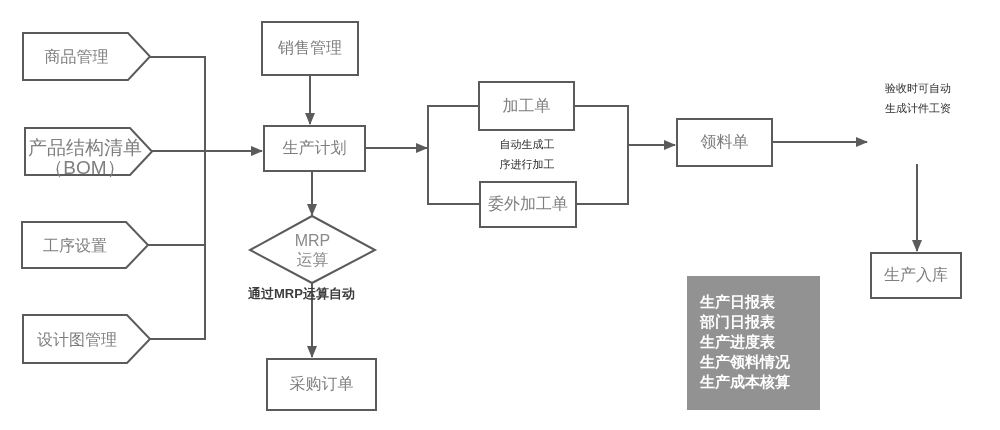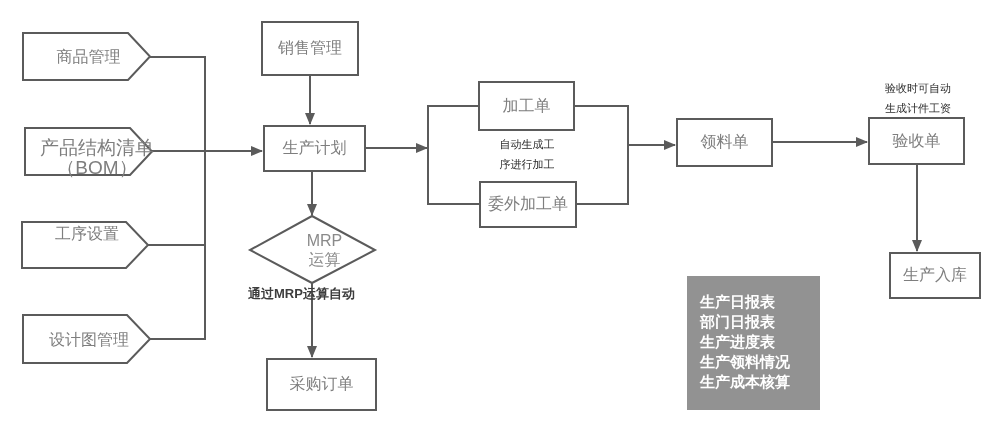--- a/index.html
+++ b/index.html
@@ -13,21 +13,20 @@
   .arwhead{fill:var(--line,#5b5b5b);}
   .node{
     position:absolute;box-sizing:border-box;border:2px solid var(--line,#5b5b5b);
     background:#ffffff;display:flex;align-items:center;justify-content:center;
     color:var(--node-text,#7e7e7e);font-size:16px;white-space:nowrap;
   }
   .shape-label{
     position:absolute;display:flex;flex-direction:column;align-items:center;justify-content:center;
     color:var(--node-text,#7e7e7e);font-size:16px;line-height:21px;text-align:center;white-space:nowrap;
     pointer-events:none;
-    margin-left:12px;
   }
   .mrp-label{color:var(--mrp-text,#8a8a8a);font-size:16px;line-height:19px;}
   .note{
     position:absolute;color:var(--note-text,#2b2b2b);font-size:11px;line-height:20px;
     text-align:center;white-space:nowrap;
   }
   .note-mrp{
     position:absolute;color:var(--mrp-note-text,#3d3d3d);font-size:13px;line-height:21px;
     font-weight:bold;text-align:left;white-space:nowrap;
   }
@@ -78,21 +77,21 @@
     <line x1="312" y1="283" x2="312" y2="357" marker-end="url(#arw)"></line>
   </svg>
 
   <div class="shape-label" style="left:23px;top:33px;width:107px;height:47px">
     <span>商品管理</span>
   </div>
   <div class="shape-label" style="left:25px;top:128px;width:120px;height:60px;font-size:19px;line-height:20px">
     <span>产品结构清单</span>
     <span>（BOM）</span>
   </div>
-  <div class="shape-label" style="left:22px;top:210px;width:106px;height:46px">
+  <div class="shape-label" style="left:22px;top:222px;width:106px;height:46px">
     <span>工序设置</span>
   </div>
   <div class="shape-label" style="left:23px;top:315px;width:108px;height:48px">
     <span>设计图管理</span>
   </div>
 
   <div class="shape-label mrp-label" style="left:250px;top:216px;width:125px;height:67px">
     <span>MRP</span>
     <span>运算</span>
   </div>
@@ -105,24 +104,21 @@
   </div>
   <div class="node" style="left:478px;top:81px;width:97px;height:50px">
     <span>加工单</span>
   </div>
   <div class="node" style="left:479px;top:181px;width:98px;height:47px">
     <span>委外加工单</span>
   </div>
   <div class="node" style="left:676px;top:118px;width:97px;height:49px">
     <span>领料单</span>
   </div>
-  <div class="node" style="left:868px;top:117px;width:97px;height:48px">
-    <span>验收单</span>
-  </div>
-  <div class="node" style="left:889px;top:252px;width:92px;height:47px">
+  <div class="node" style="left:870px;top:252px;width:92px;height:47px">
     <span>生产入库</span>
   </div>
   <div class="node" style="left:266px;top:358px;width:111px;height:53px">
     <span>采购订单</span>
   </div>
 
   <div class="note" style="left:462px;top:134px;width:130px">
     <div>自动生成工</div>
     <div>序进行加工</div>
   </div>

